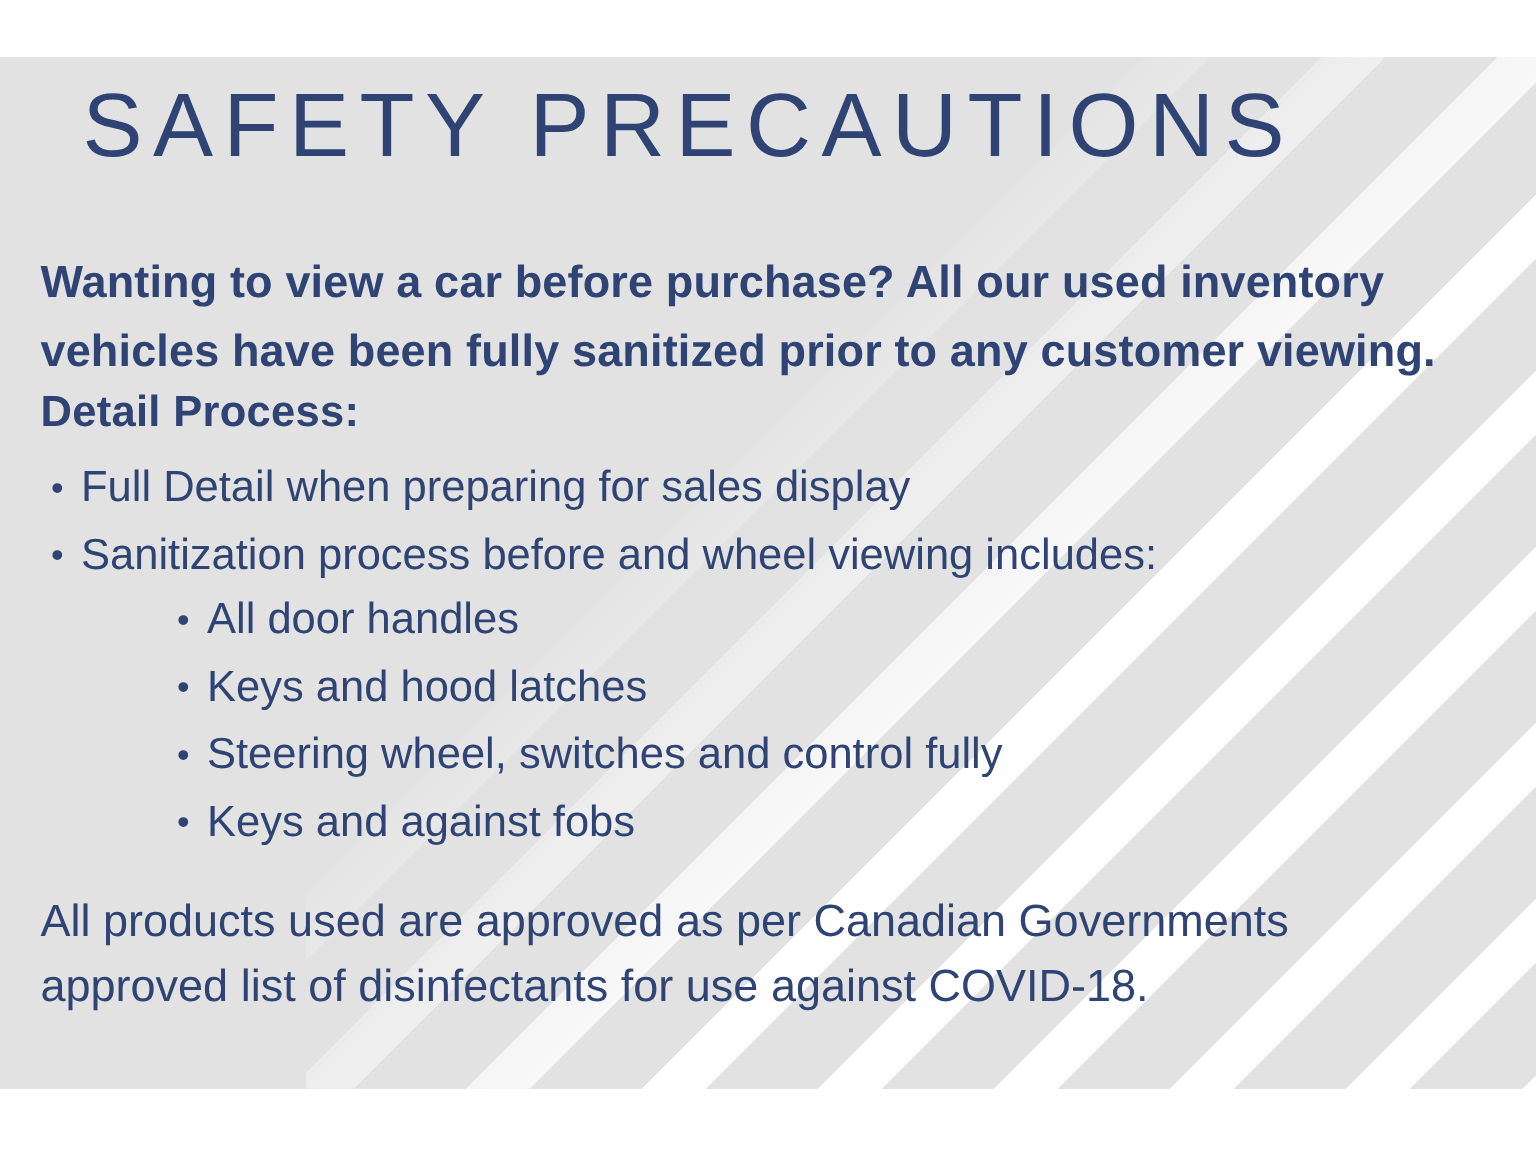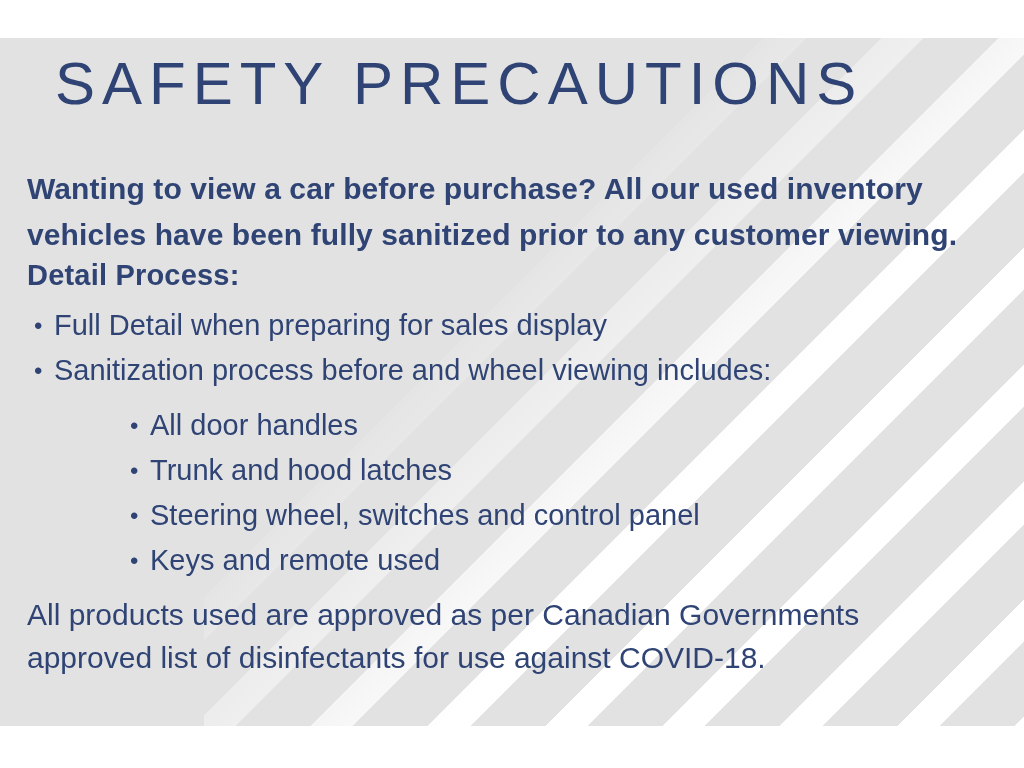--- a/index.html
+++ b/index.html
@@ -119,21 +119,21 @@
     width: 20px;
     font-size: 24px;
     vertical-align: 1px;
   }
 
   
   #sub-list {
     position: absolute;
     left: 118px;
     top: 353px;
-    margin: 12px;
+    margin: 0;
     padding: 0;
     list-style: none;
   }
   #sub-list li {
     font-size: 29px;
     line-height: 45px;
     font-weight: 300;
     white-space: nowrap;
   }
   #sub-list li .dot {
@@ -176,26 +176,26 @@
       <li class="ink">
         <span class="dot">•</span><span>Sanitization process before and wheel viewing includes:</span>
       </li>
     </ul>
 
     <ul id="sub-list">
       <li class="ink">
         <span class="dot">•</span><span>All door handles</span>
       </li>
       <li class="ink">
-        <span class="dot">•</span><span>Trunk and hood latches</span>
-      </li>
-      <li class="ink">
-        <span class="dot">•</span><span>Steering wheel, switches and control panel</span>
-      </li>
-      <li class="ink">
-        <span class="dot">•</span><span>Keys and remote used</span>
+        <span class="dot">•</span><span>Keys and hood latches</span>
+      </li>
+      <li class="ink">
+        <span class="dot">•</span><span>Steering wheel, switches and control fully</span>
+      </li>
+      <li class="ink">
+        <span class="dot">•</span><span>Keys and against fobs</span>
       </li>
     </ul>
 
     <div id="closing" class="ink">All products used are approved as per Canadian Governments approved list of disinfectants for use against COVID-18.</div>
 
   </div>
 </div>
 
 </body></html>

